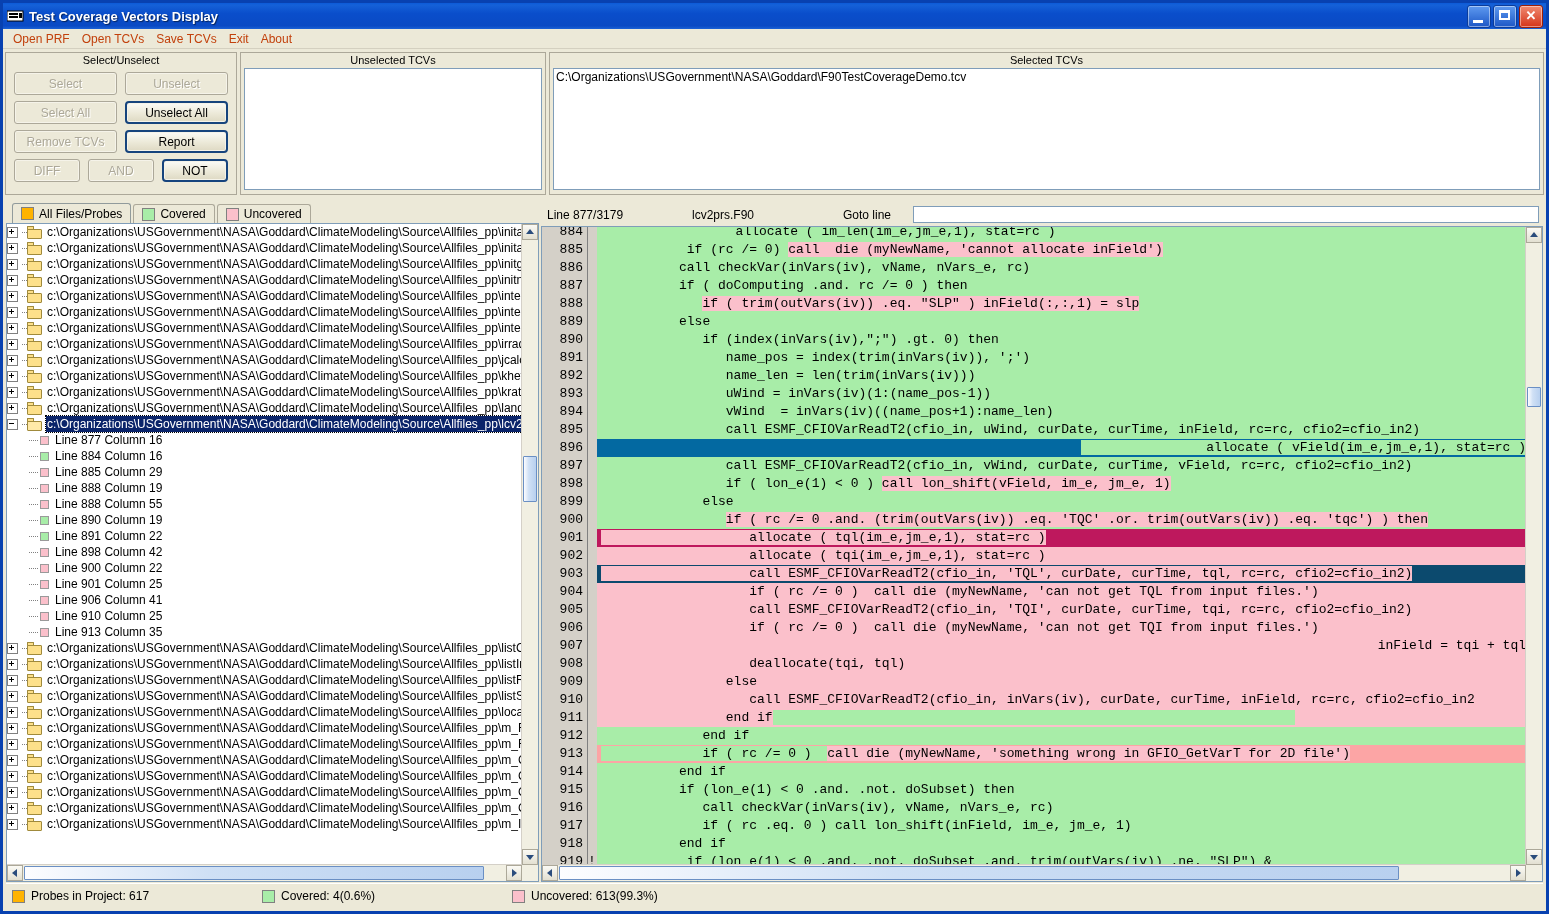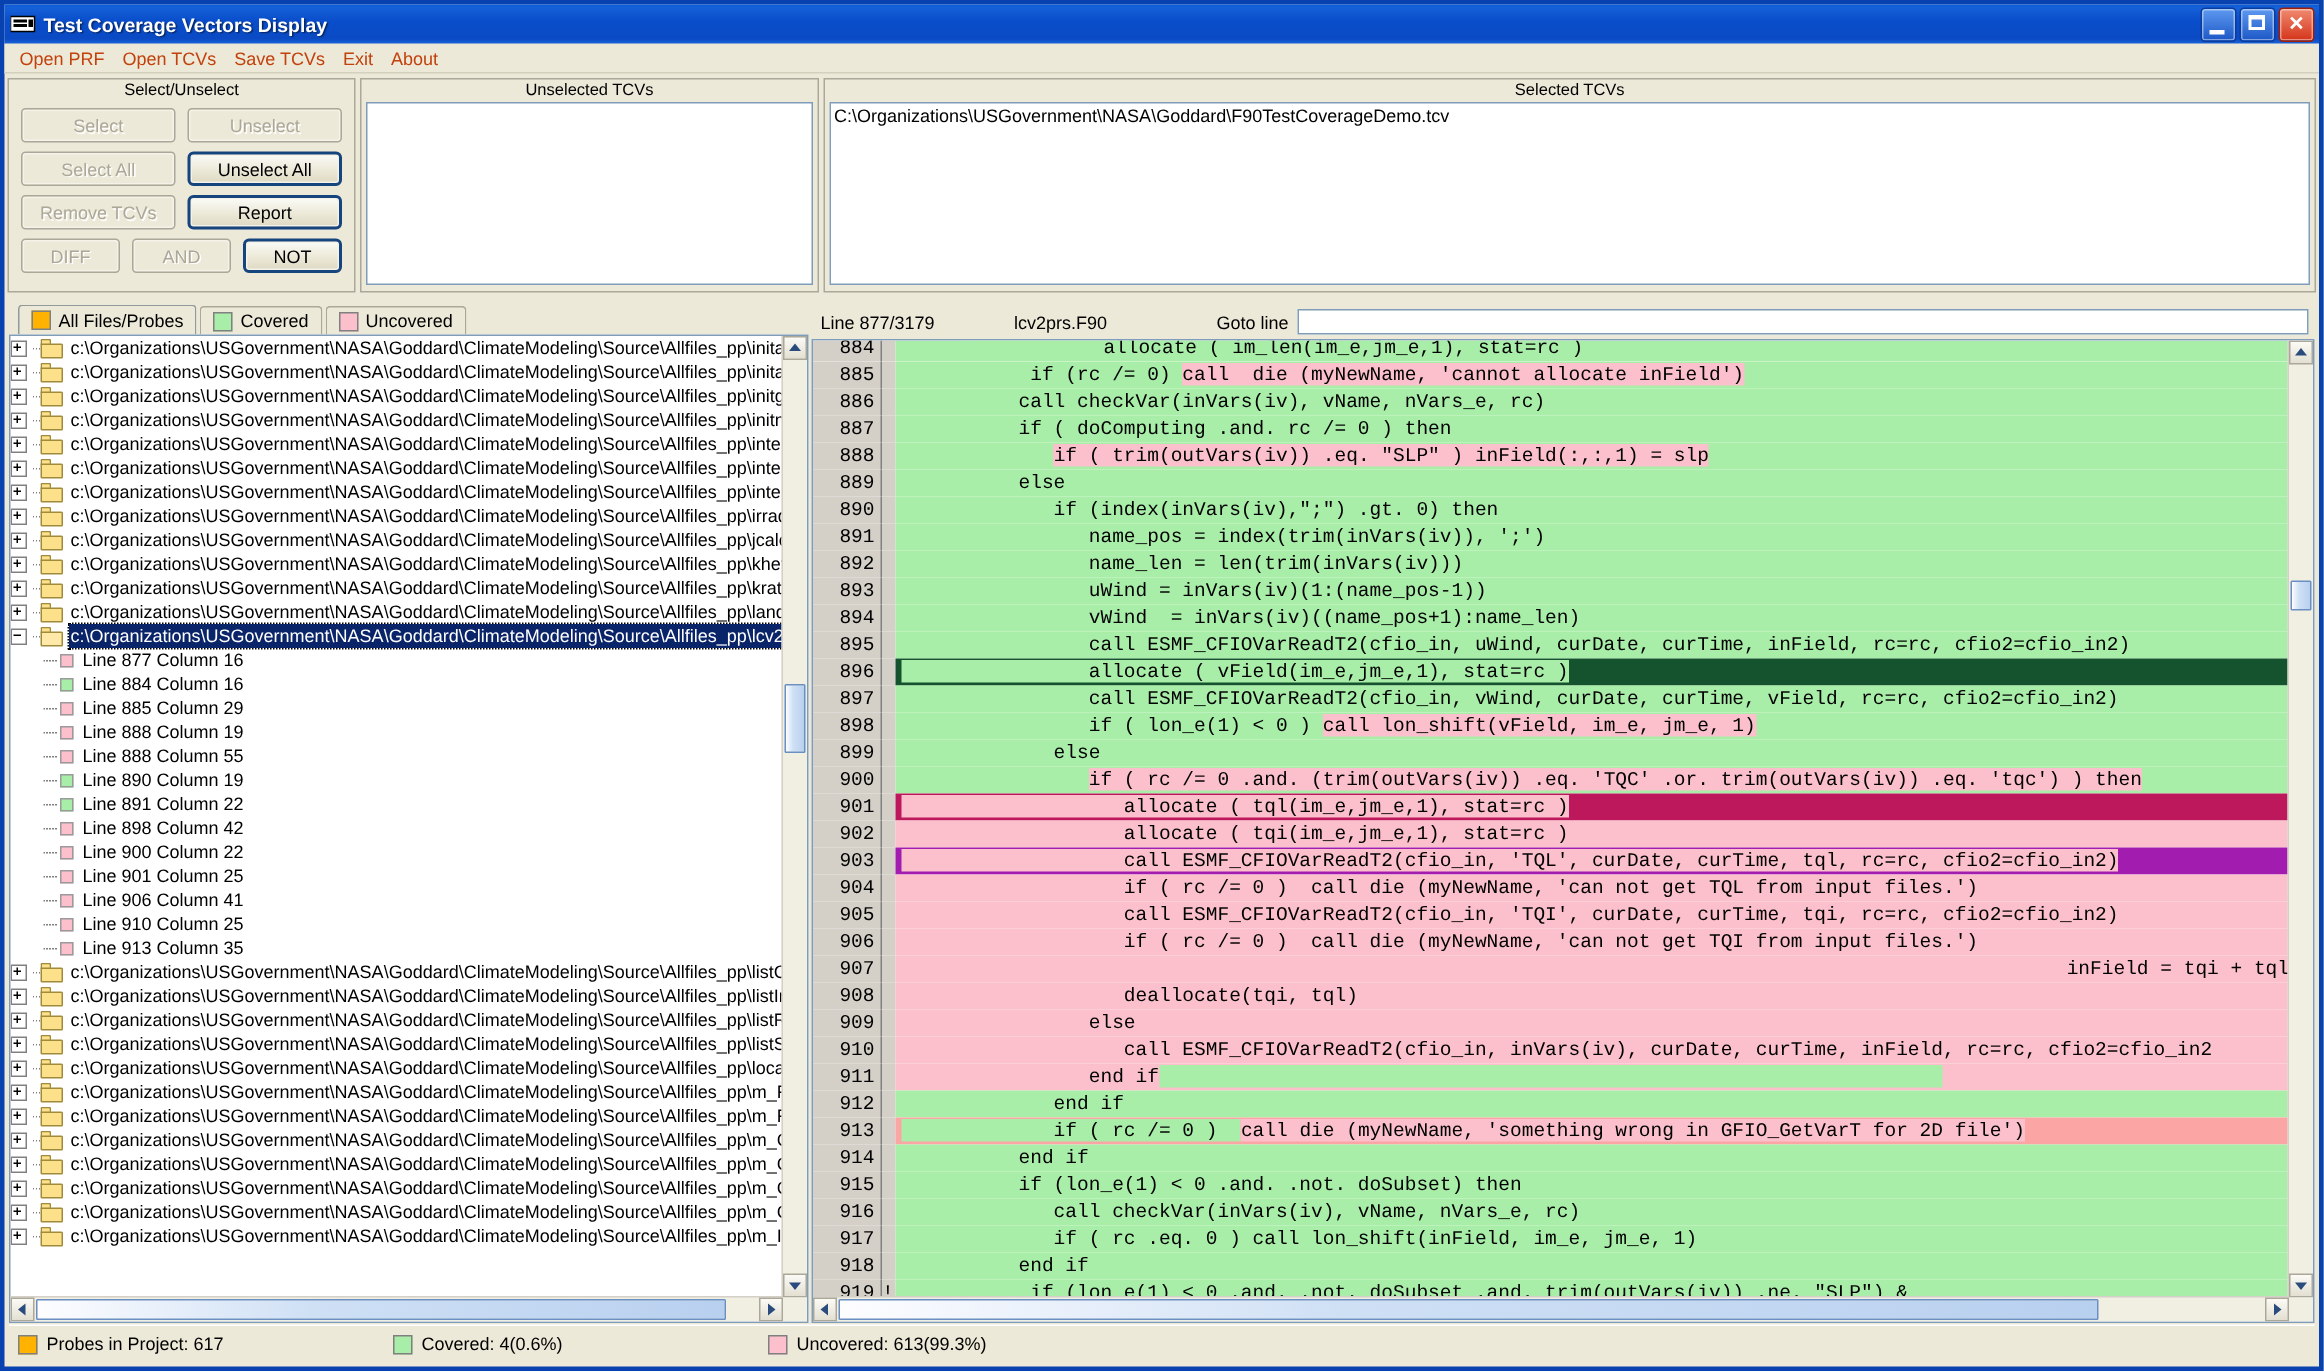--- a/index.html
+++ b/index.html
@@ -153,21 +153,21 @@
   .arrow.d{transform:translate(-50%,-40%);border-left:4px solid transparent;border-right:4px solid transparent;border-top:5px solid #2a4c7c;}
   .arrow.l{transform:translate(-60%,-50%);border-top:4px solid transparent;border-bottom:4px solid transparent;border-right:5px solid #2a4c7c;}
   .arrow.r{transform:translate(-40%,-50%);border-top:4px solid transparent;border-bottom:4px solid transparent;border-left:5px solid #2a4c7c;}
   .thumb{
     position:absolute;background:linear-gradient(to right,#fdfdff,#cfe0f5 40%,#b8d0ef);
     border:1px solid #6a8fc4;box-sizing:border-box;border-radius:1px;
   }
   .corner{position:absolute;right:0;bottom:0;width:16px;height:16px;background:#f1efe2;}
   
   .codehead{
-    height:23px;display:flex;align-items:center;background:#ece9d8;font-size:12px;gap:0;
+    height:23px;display:flex;align-items:center;background:#ece9d8;font-size:12px;gap:16px;
   }
   .ch-cell{white-space:nowrap;}
   .gotoinput{
     flex:1;height:17px;background:#fff;border:1px solid #7f9db9;margin-left:6px;margin-right:4px;
     font-size:12px;padding:0 2px;box-sizing:border-box;font-family:"Liberation Sans",sans-serif;
     outline:none;color:#000;
   }
   .codebox{
     flex:1;position:relative;background:#fff;border:1px solid #7f9db9;overflow:hidden;
   }
@@ -642,28 +642,28 @@
             <div class="cl"><span class="gut">886</span><span class="bang"></span><span class="src" style="background: rgb(168, 237, 168);"><span class="seg g">          call checkVar(inVars(iv), vName, nVars_e, rc)</span></span></div>
             <div class="cl"><span class="gut">887</span><span class="bang"></span><span class="src" style="background: rgb(168, 237, 168);"><span class="seg g">          if ( doComputing .and. rc /= 0 ) then</span></span></div>
             <div class="cl"><span class="gut">888</span><span class="bang"></span><span class="src" style="background: rgb(168, 237, 168);"><span class="seg g">             </span><span class="seg p">if ( trim(outVars(iv)) .eq. "SLP" ) inField(:,:,1) = slp</span></span></div>
             <div class="cl"><span class="gut">889</span><span class="bang"></span><span class="src" style="background: rgb(168, 237, 168);"><span class="seg g">          else</span></span></div>
             <div class="cl"><span class="gut">890</span><span class="bang"></span><span class="src" style="background: rgb(168, 237, 168);"><span class="seg g">             if (index(inVars(iv),";") .gt. 0) then</span></span></div>
             <div class="cl"><span class="gut">891</span><span class="bang"></span><span class="src" style="background: rgb(168, 237, 168);"><span class="seg g">                name_pos = index(trim(inVars(iv)), ';')</span></span></div>
             <div class="cl"><span class="gut">892</span><span class="bang"></span><span class="src" style="background: rgb(168, 237, 168);"><span class="seg g">                name_len = len(trim(inVars(iv)))</span></span></div>
             <div class="cl"><span class="gut">893</span><span class="bang"></span><span class="src" style="background: rgb(168, 237, 168);"><span class="seg g">                uWind = inVars(iv)(1:(name_pos-1))</span></span></div>
             <div class="cl"><span class="gut">894</span><span class="bang"></span><span class="src" style="background: rgb(168, 237, 168);"><span class="seg g">                vWind  = inVars(iv)((name_pos+1):name_len)</span></span></div>
             <div class="cl"><span class="gut">895</span><span class="bang"></span><span class="src" style="background: rgb(168, 237, 168);"><span class="seg g">                call ESMF_CFIOVarReadT2(cfio_in, uWind, curDate, curTime, inField, rc=rc, cfio2=cfio_in2)</span></span></div>
-            <div class="cl"><span class="gut">896</span><span class="bang"></span><span class="src" style="background: #14532d;"><span class="seg g">                allocate ( vField(im_e,jm_e,1), stat=rc )</span></span></div>
+            <div class="cl"><span class="gut">896</span><span class="bang"></span><span class="src" style="background: #0369a1; text-align: right;"><span class="seg g">                allocate ( vField(im_e,jm_e,1), stat=rc )</span></span></div>
             <div class="cl"><span class="gut">897</span><span class="bang"></span><span class="src" style="background: rgb(168, 237, 168);"><span class="seg g">                call ESMF_CFIOVarReadT2(cfio_in, vWind, curDate, curTime, vField, rc=rc, cfio2=cfio_in2)</span></span></div>
             <div class="cl"><span class="gut">898</span><span class="bang"></span><span class="src" style="background: rgb(168, 237, 168);"><span class="seg g">                if ( lon_e(1) &lt; 0 ) </span><span class="seg p">call lon_shift(vField, im_e, jm_e, 1)</span></span></div>
             <div class="cl"><span class="gut">899</span><span class="bang"></span><span class="src" style="background: rgb(168, 237, 168);"><span class="seg g">             else</span></span></div>
             <div class="cl"><span class="gut">900</span><span class="bang"></span><span class="src" style="background: rgb(168, 237, 168);"><span class="seg g">                </span><span class="seg p">if ( rc /= 0 .and. (trim(outVars(iv)) .eq. 'TQC' .or. trim(outVars(iv)) .eq. 'tqc') ) then</span></span></div>
             <div class="cl"><span class="gut">901</span><span class="bang"></span><span class="src" style="background: #be185d;"><span class="seg p">                   allocate ( tql(im_e,jm_e,1), stat=rc )</span></span></div>
             <div class="cl"><span class="gut">902</span><span class="bang"></span><span class="src" style="background: rgb(251, 192, 203);"><span class="seg p">                   allocate ( tqi(im_e,jm_e,1), stat=rc )</span></span></div>
-            <div class="cl"><span class="gut">903</span><span class="bang"></span><span class="src" style="background: #a21caf;"><span class="seg p">                   call ESMF_CFIOVarReadT2(cfio_in, 'TQL', curDate, curTime, tql, rc=rc, cfio2=cfio_in2)</span></span></div>
+            <div class="cl"><span class="gut">903</span><span class="bang"></span><span class="src" style="background: #0c4a6e;"><span class="seg p">                   call ESMF_CFIOVarReadT2(cfio_in, 'TQL', curDate, curTime, tql, rc=rc, cfio2=cfio_in2)</span></span></div>
             <div class="cl"><span class="gut">904</span><span class="bang"></span><span class="src" style="background: rgb(251, 192, 203);"><span class="seg p">                   if ( rc /= 0 )  call die (myNewName, 'can not get TQL from input files.')</span></span></div>
             <div class="cl"><span class="gut">905</span><span class="bang"></span><span class="src" style="background: rgb(251, 192, 203);"><span class="seg p">                   call ESMF_CFIOVarReadT2(cfio_in, 'TQI', curDate, curTime, tqi, rc=rc, cfio2=cfio_in2)</span></span></div>
             <div class="cl"><span class="gut">906</span><span class="bang"></span><span class="src" style="background: rgb(251, 192, 203);"><span class="seg p">                   if ( rc /= 0 )  call die (myNewName, 'can not get TQI from input files.')</span></span></div>
             <div class="cl"><span class="gut">907</span><span class="bang"></span><span class="src" style="background: rgb(251, 192, 203); text-align: right;"><span class="seg p">                   inField = tqi + tql</span></span></div>
             <div class="cl"><span class="gut">908</span><span class="bang"></span><span class="src" style="background: rgb(251, 192, 203);"><span class="seg p">                   deallocate(tqi, tql)</span></span></div>
             <div class="cl"><span class="gut">909</span><span class="bang"></span><span class="src" style="background: rgb(251, 192, 203);"><span class="seg p">                else</span></span></div>
             <div class="cl"><span class="gut">910</span><span class="bang"></span><span class="src" style="background: rgb(251, 192, 203);"><span class="seg p">                   call ESMF_CFIOVarReadT2(cfio_in, inVars(iv), curDate, curTime, inField, rc=rc, cfio2=cfio_in2</span></span></div>
             <div class="cl"><span class="gut">911</span><span class="bang"></span><span class="src" style="background: rgb(251, 192, 203);"><span class="seg p">                end if</span><span class="seg g">                                                                   </span></span></div>
             <div class="cl"><span class="gut">912</span><span class="bang"></span><span class="src" style="background: rgb(168, 237, 168);"><span class="seg g">             end if</span></span></div>
             <div class="cl"><span class="gut">913</span><span class="bang"></span><span class="src" style="background: #fca5a5;"><span class="seg g">             if ( rc /= 0 )  </span><span class="seg p">call die (myNewName, 'something wrong in GFIO_GetVarT for 2D file')</span></span></div>

